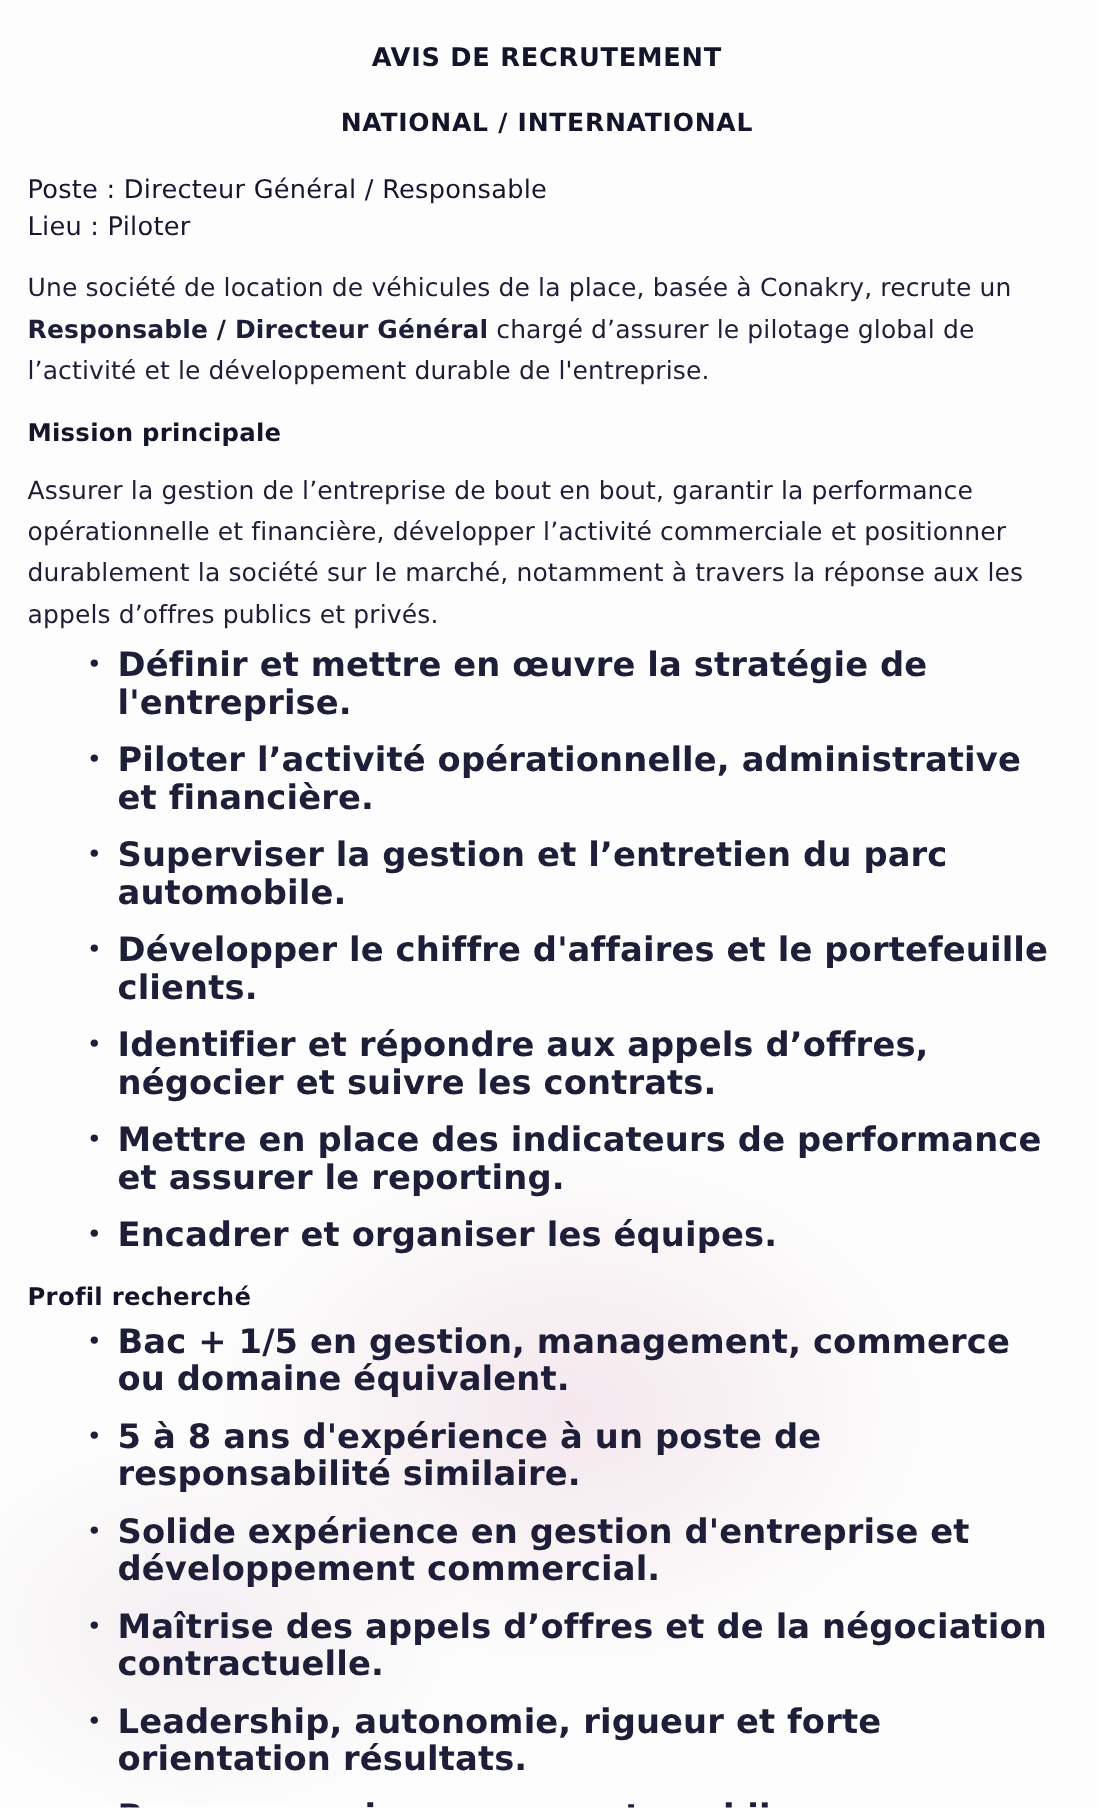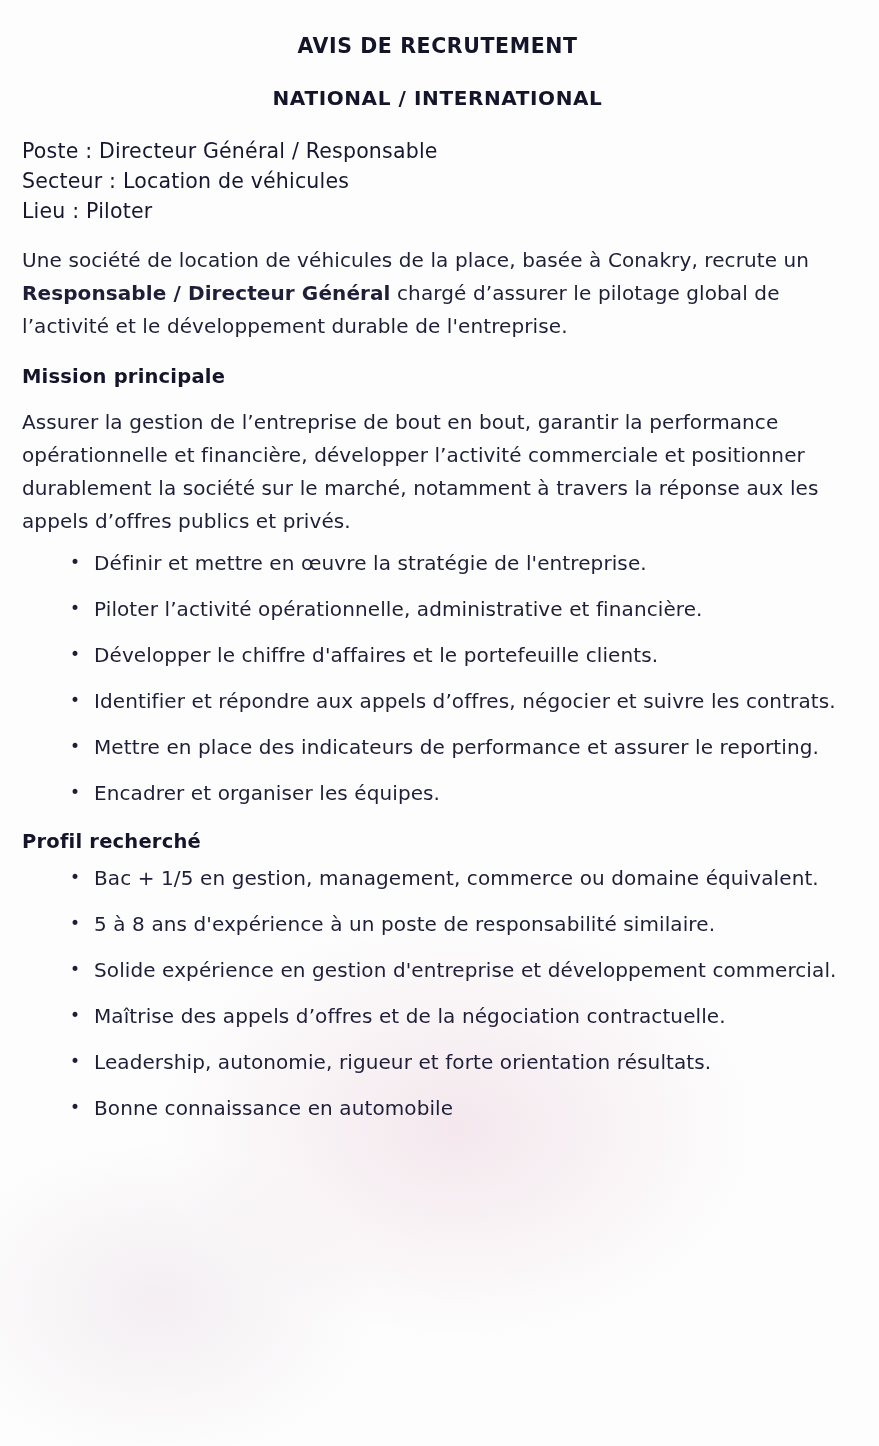--- a/index.html
+++ b/index.html
@@ -69,26 +69,27 @@
     color: #14142a;
     letter-spacing: 0.2px;
   }
   ul.bullets {
     list-style: none;
     margin: 10px 0 0 0;
     padding: 0 0 0 48px;
   }
   ul.bullets li {
     position: relative;
-    font-size: 20px;
+    font-size: 27px;
     line-height: 30px;
     margin-top: 16px;
     color: #1e1e38;
     letter-spacing: 0.1px;
     padding-left: 24px;
+    font-weight: bold;
   }
   ul.bullets li:first-child {
     margin-top: 8px;
   }
   ul.bullets li::before {
     content: "\2022";
     position: absolute;
     left: 0;
     top: -1px;
     font-size: 17px;
@@ -103,32 +104,32 @@
 
 <div class="page">
 
   <div class="title-block">
     <div class="doc-title">AVIS DE RECRUTEMENT</div>
     <div class="doc-subtitle">NATIONAL / INTERNATIONAL</div>
   </div>
 
   <div class="meta-block">
     <div class="meta-line">Poste : Directeur Général / Responsable</div>
-    <div class="meta-line">Secteur : Location de véhicules</div>
     <div class="meta-line">Lieu : Piloter</div>
   </div>
 
   <p class="body-text"><span>Une société de location de véhicules de la place, basée à Conakry, recrute un </span><span class="bold">Responsable / Directeur Général</span><span> chargé d’assurer le pilotage global de l’activité et le développement durable de l'entreprise.</span></p>
 
   <h2 class="section-heading">Mission principale</h2>
   <p class="body-text">Assurer la gestion de l’entreprise de bout en bout, garantir la performance opérationnelle et financière, développer l’activité commerciale et positionner durablement la société sur le marché, notamment à travers la réponse aux les appels d’offres publics et privés.</p>
 
   <ul class="bullets">
     <li>Définir et mettre en œuvre la stratégie de l'entreprise.</li>
     <li>Piloter l’activité opérationnelle, administrative et financière.</li>
+    <li>Superviser la gestion et l’entretien du parc automobile.</li>
     <li>Développer le chiffre d'affaires et le portefeuille clients.</li>
     <li>Identifier et répondre aux appels d’offres, négocier et suivre les contrats.</li>
     <li>Mettre en place des indicateurs de performance et assurer le reporting.</li>
     <li>Encadrer et organiser les équipes.</li>
   </ul>
 
   <h2 class="section-heading section-gap-small">Profil recherché</h2>
   <ul class="bullets">
     <li>Bac + 1/5 en gestion, management, commerce ou domaine équivalent.</li>
     <li>5 à 8 ans d'expérience à un poste de responsabilité similaire.</li>

